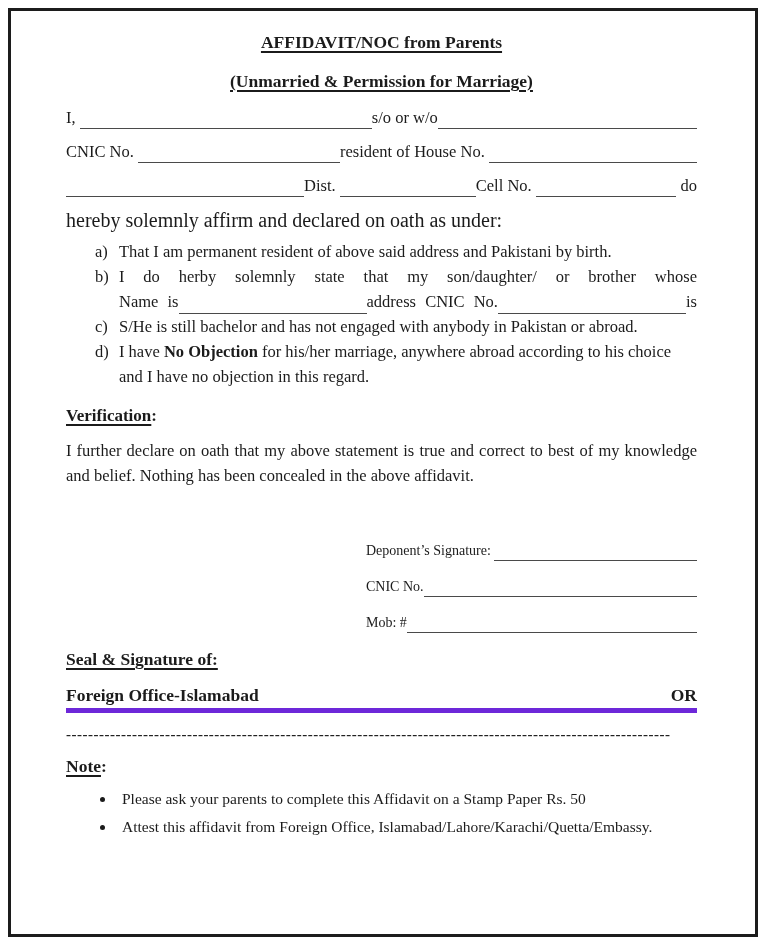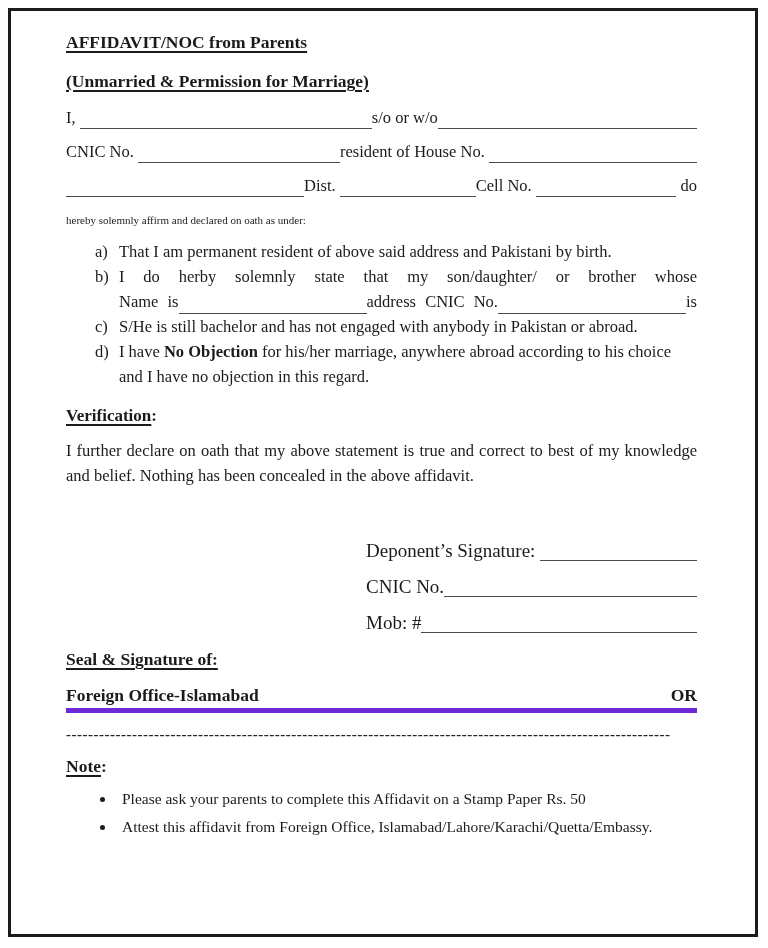--- a/index.html
+++ b/index.html
@@ -10,21 +10,21 @@
     font-family: "Liberation Serif", "DejaVu Serif", serif;
     color: #1b1b1b;
     overflow: hidden;
   }
   .page {
     position: absolute;
     top: 8px; left: 8px; right: 10px; bottom: 11px;
     border: 3px solid #1c1c1c;
     padding: 20px 58px 0 55px;
   }
-  .center { }
+  .center { text-align: center; }
   .doc-title {
     font-size: 17.5px; font-weight: bold;
     margin: 0 0 17px 0; line-height: 22px;
   }
   .doc-title .u, .doc-subtitle .u {
     text-decoration: underline;
     text-decoration-thickness: 2px;
     text-underline-offset: 3px;
   }
   .doc-subtitle {
@@ -37,21 +37,21 @@
     margin-bottom: 12px;
     white-space: pre;
   }
   .bl {
     display: inline-block;
     border-bottom: 1.5px solid #4a4a4a;
     height: 16px;
     align-self: flex-end;
   }
   .grow { flex: 1 1 auto; }
-  .affirm { font-size: 11px; line-height: 22px; margin: 0 0 8px 0; }
+  .affirm { font-size: 20px; line-height: 22px; margin: 0 0 8px 0; }
 
   .clauses { margin: 8px 0 0 29px; font-size: 16.5px; }
   .clause { display: flex; line-height: 25px; }
   .cmarker { width: 24px; flex: 0 0 24px; }
   .cbody { flex: 1 1 auto; }
   .jline { text-align: justify; text-align-last: justify; }
   .b-line2 { display: flex; align-items: baseline; white-space: pre; justify-content: flex-end; }
   .ws { word-spacing: 5px; }
   .bu {
     font-weight: bold;
@@ -67,21 +67,21 @@
     margin: 15px 0 0 0; line-height: 23px;
   }
   .verif-body {
     font-size: 16.5px; line-height: 25px;
     text-align: justify;
     margin: 11px 0 0 0;
   }
   .sig-block { margin: 52px 0 0 300px; }
   .sig-row {
     display: flex; align-items: flex-start;
-    font-size: 19px; line-height: 21px;
+    font-size: 14px; line-height: 21px;
     margin-bottom: 15px;
     white-space: pre;
   }
   .seal-heading {
     font-size: 17.5px; font-weight: bold;
     margin: 6px 0 0 0; line-height: 23px;
   }
   .seal-heading .u {
     text-decoration: underline;
     text-decoration-thickness: 2px;

